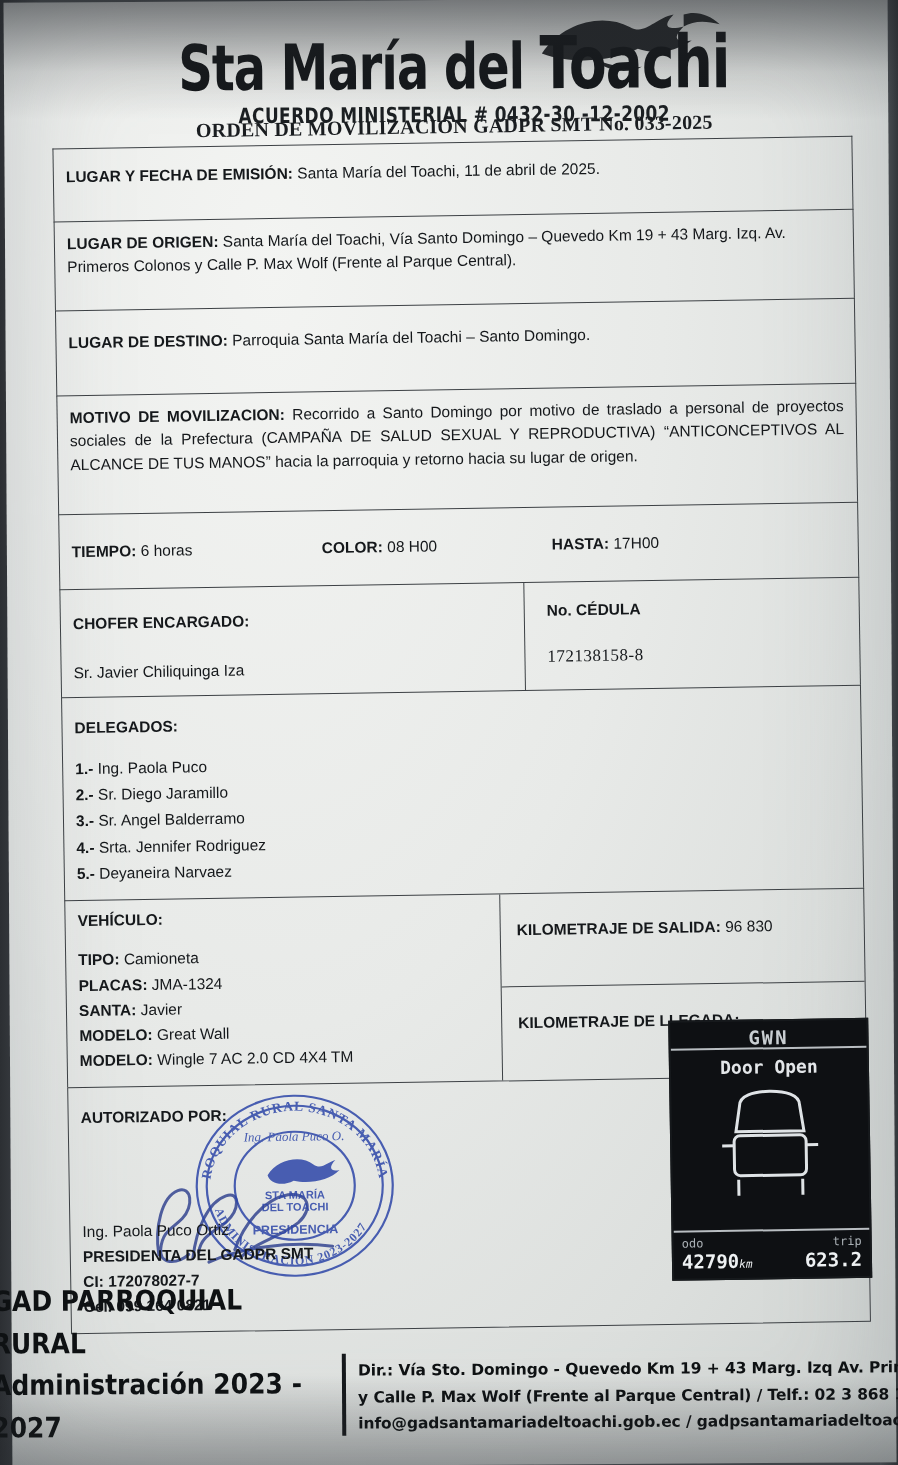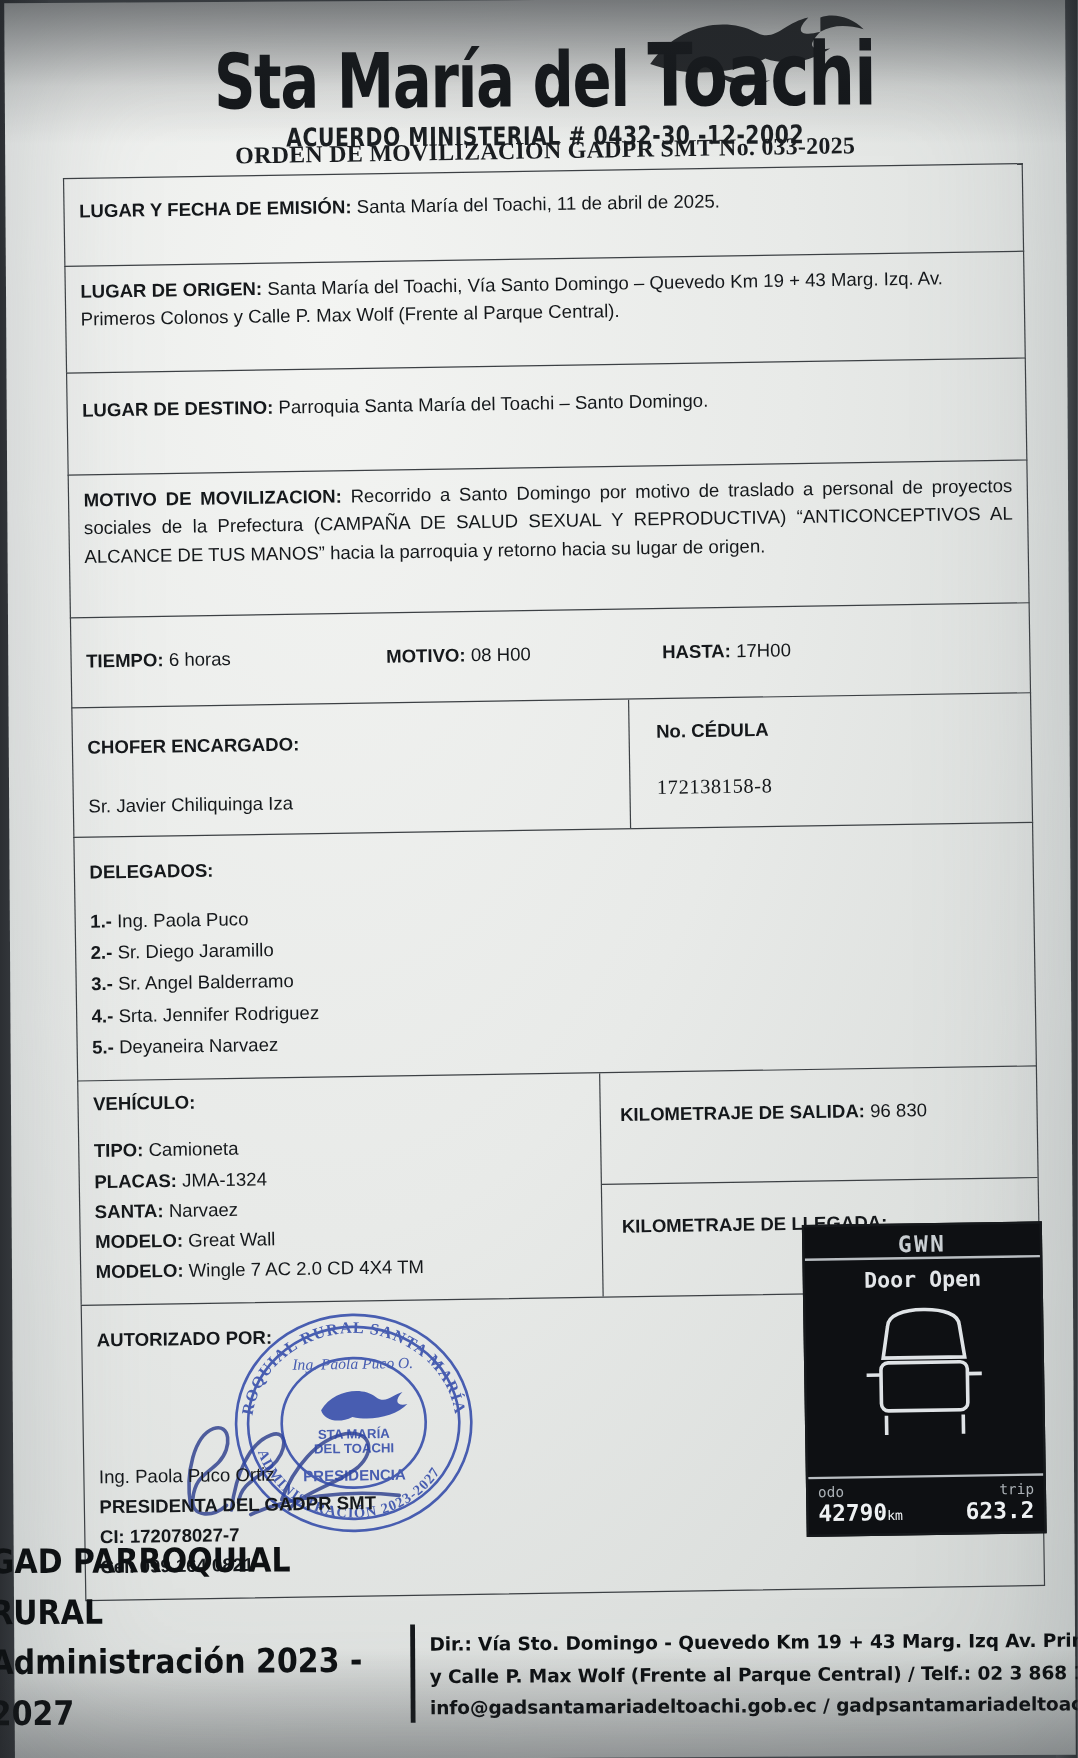--- a/index.html
+++ b/index.html
@@ -266,21 +266,21 @@
   .odo .lblrow {
     position: absolute; bottom: 26px; left: 0; width: 100%;
     display: flex; justify-content: space-between; padding: 0 8px;
     box-sizing: border-box; font-size: 12px; color: #aab0b5;
   }
   .odo .valrow {
     position: absolute; bottom: 2px; left: 0; width: 100%;
     display: flex; justify-content: space-between; padding: 0 8px;
     box-sizing: border-box; font-size: 19px; font-weight: bold; color: #eef1f3;
   }
-  .odo .unit { font-size: 11px; font-weight: normal; }
+  .odo .unit { font-size: 11px; font-weight: normal; font-style: italic; }
 
   
   .footer {
     position: absolute;
     left: 0;
     bottom: 0;
     width: 898px;
     height: 140px;
     color: #0e1113;
   }
@@ -362,21 +362,21 @@
         <p><span class="lbl">MOTIVO DE MOVILIZACION:</span>
         <span>Recorrido a Santo Domingo por motivo de traslado a personal de proyectos sociales de la Prefectura (CAMPAÑA DE SALUD SEXUAL Y REPRODUCTIVA) “ANTICONCEPTIVOS AL ALCANCE DE TUS MANOS” hacia la parroquia y retorno hacia su lugar de origen.</span></p>
       </div>
 
       <div class="row r-tiempo">
         <div class="c1">
           <span class="lbl">TIEMPO:</span>
           <span>6 horas</span>
         </div>
         <div class="c2">
-          <span class="lbl">MOTIVO:</span>
+          <span class="lbl">COLOR:</span>
           <span>08 H00</span>
         </div>
         <div class="c3">
           <span class="lbl">HASTA:</span>
           <span>17H00</span>
         </div>
       </div>
 
       <div class="row r-chofer">
         <div class="c1">
@@ -398,21 +398,21 @@
           <li><span class="n">4.-</span> <span>Srta. Jennifer Rodriguez</span></li>
           <li><span class="n">5.-</span> <span>Deyaneira Narvaez</span></li>
         </ol>
       </div>
 
       <div class="row r-vehiculo">
         <div class="c1">
           <p class="veh-head">VEHÍCULO:</p>
           <p class="f"><span class="lbl">TIPO:</span> <span>Camioneta</span></p>
           <p class="f"><span class="lbl">PLACAS:</span> <span>JMA-1324</span></p>
-          <p class="f"><span class="lbl">SANTA:</span> <span>Narvaez</span></p>
+          <p class="f"><span class="lbl">SANTA:</span> <span>Javier</span></p>
           <p class="f"><span class="lbl">MODELO:</span> <span>Great Wall</span></p>
           <p class="f"><span class="lbl">MODELO:</span> <span>Wingle 7 AC 2.0 CD 4X4 TM</span></p>
         </div>
         <div class="c2">
           <div class="km-cell top">
             <span>KILOMETRAJE DE SALIDA:</span>
             <span class="val">96 830</span>
           </div>
           <div class="km-cell">
             <span>KILOMETRAJE DE LLEGADA:</span>

